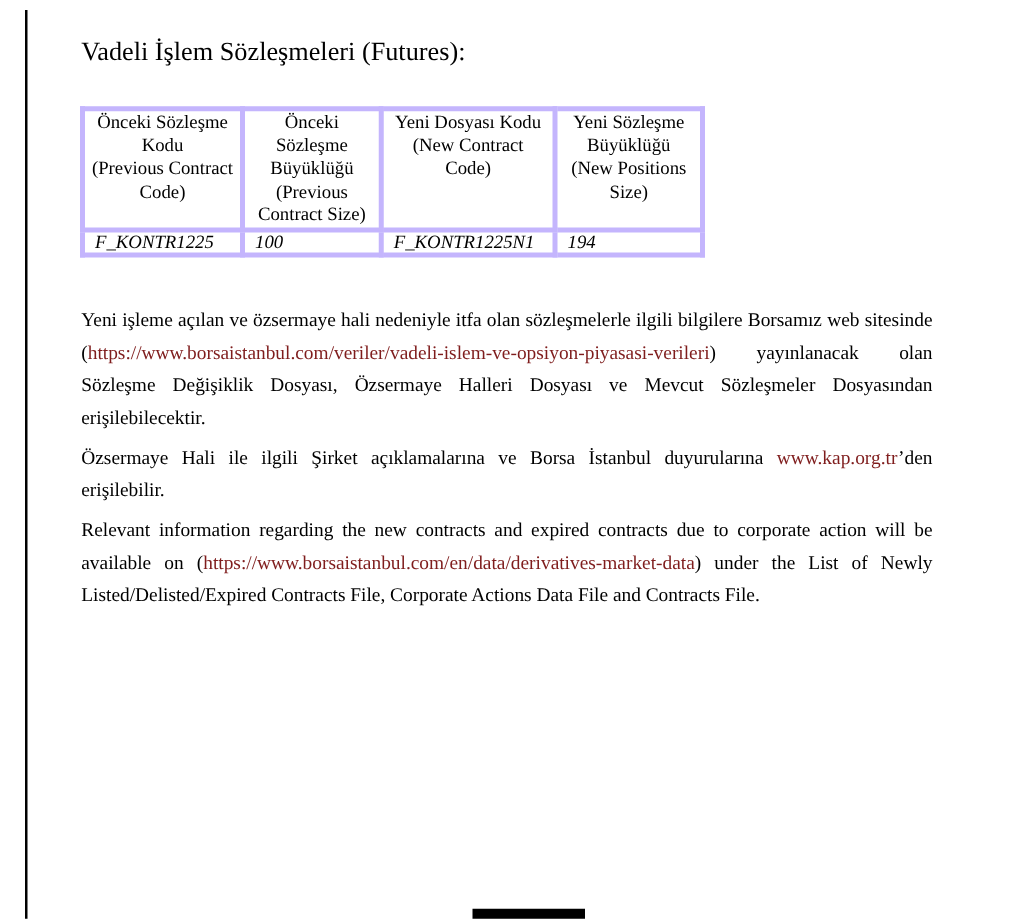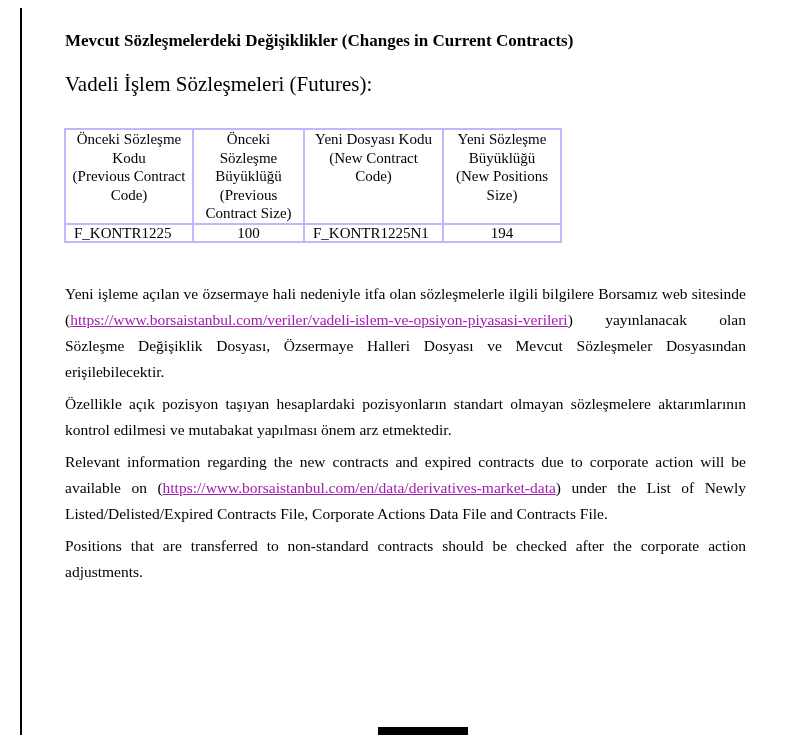--- a/index.html
+++ b/index.html
@@ -28,60 +28,59 @@
     line-height: 22px; margin: 0 0 21px 0;
   }
   .doc-subtitle {
     font-size: 21px; line-height: 22px; margin: 0 0 33px 0;
   }
   table.contracts {
     border-collapse: collapse;
     margin-left: -1px;
   }
   table.contracts th, table.contracts td {
-    border: 2px solid #c4b5fd;
+    border: 4px solid #c4b5fd;
     font-size: 15px;
     font-weight: normal;
   }
   table.contracts th {
     text-align: center;
     vertical-align: top;
     line-height: 18.5px;
     white-space: pre-line;
     padding: 0 2px;
   }
   table.contracts td {
     line-height: 16px;
     height: 18px;
     padding: 0 8px;
+    font-style: italic;
   }
   td.c-left { text-align: left; }
-  td.c-center { text-align: center; }
+  td.c-center { }
   .body-text { margin-top: 38px; }
   .para {
     font-size: 15.5px;
     line-height: 26px;
     text-align: justify;
     margin: 0 0 6px 0;
   }
   a.doc-link {
-    color: #a21caf;
-    text-decoration: underline;
+    color: #7f1d1d;
     cursor: pointer;
   }
 </style>
 </head>
 <body>
 
 <div class="artifact-left-line"></div>
 <div class="artifact-bottom-bar"></div>
 
 <div class="doc">
 
-  <h1 class="doc-title">Mevcut Sözleşmelerdeki Değişiklikler (Changes in Current Contracts)</h1>
 
   <p class="doc-subtitle">Vadeli İşlem Sözleşmeleri (Futures):</p>
 
   <table class="contracts">
     <colgroup>
       <col style="width:128px">
       <col style="width:111px">
       <col style="width:139px">
       <col style="width:118px">
     </colgroup>
@@ -112,23 +111,22 @@
         <td class="c-left">F_KONTR1225N1</td>
         <td class="c-center">194</td>
       </tr>
     </tbody>
   </table>
 
   <div class="body-text">
 
     <p class="para"><span>Yeni işleme açılan ve özsermaye hali nedeniyle itfa olan sözleşmelerle ilgili bilgilere Borsamız web sitesinde (</span><a class="doc-link">https://www.borsaistanbul.com/veriler/vadeli-islem-ve-opsiyon-piyasasi-verileri</a><span>) yayınlanacak olan Sözleşme Değişiklik Dosyası, Özsermaye Halleri Dosyası ve Mevcut Sözleşmeler Dosyasından erişilebilecektir.</span></p>
 
+    <p class="para"><span>Özsermaye Hali ile ilgili Şirket açıklamalarına ve Borsa İstanbul duyurularına </span><a class="doc-link">www.kap.org.tr</a><span>’den erişilebilir.</span></p>
 
-    <p class="para">Özellikle açık pozisyon taşıyan hesaplardaki pozisyonların standart olmayan sözleşmelere aktarımlarının kontrol edilmesi ve mutabakat yapılması önem arz etmektedir.</p>
 
     <p class="para"><span>Relevant information regarding the new contracts and expired contracts due to corporate action will be available on (</span><a class="doc-link">https://www.borsaistanbul.com/en/data/derivatives-market-data</a><span>) under the List of Newly Listed/Delisted/Expired Contracts File, Corporate Actions Data File and Contracts File.</span></p>
 
 
-    <p class="para">Positions that are transferred to non-standard contracts should be checked after the corporate action adjustments.</p>
 
   </div>
 
 </div>
 
 </body></html>

